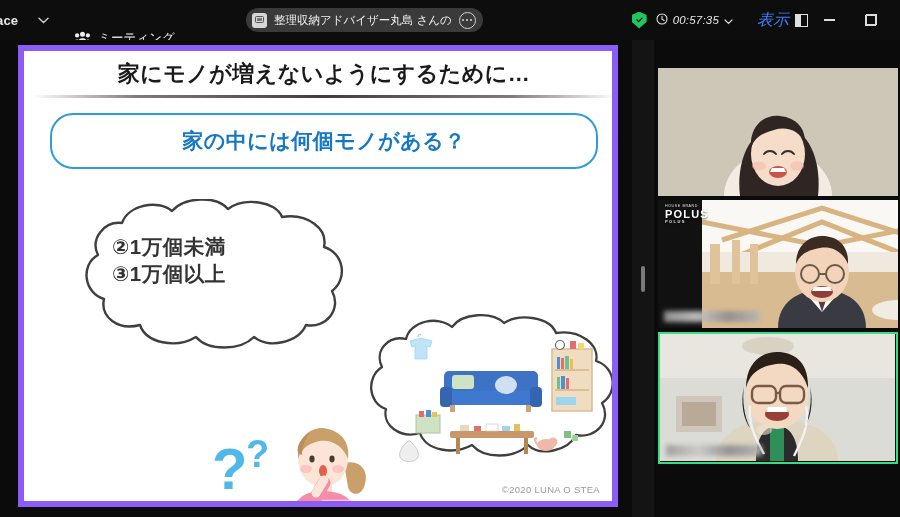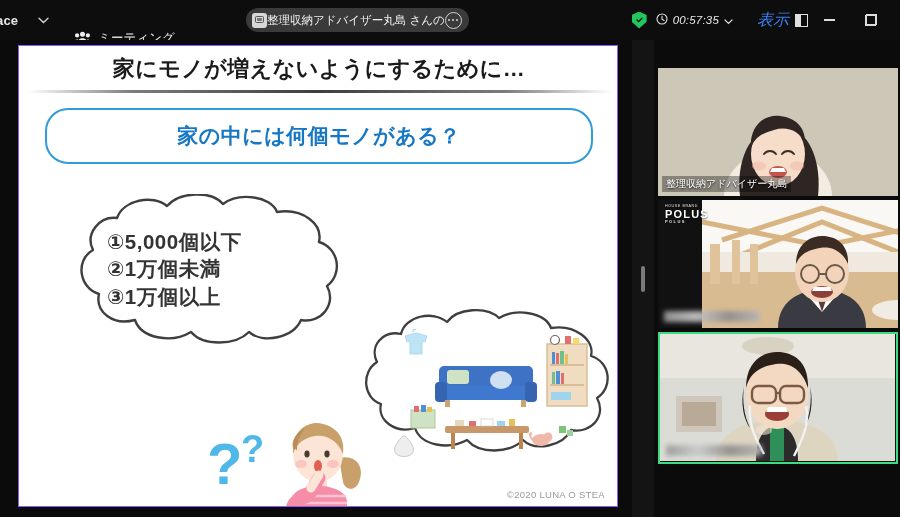--- a/index.html
+++ b/index.html
@@ -39,21 +39,21 @@
   }
   .tb-meeting {
     display: flex; align-items: center; gap: 7px;
     margin-left: 18px;
     margin-top: 37px;
   }
   .tb-meeting-label { font-size: 12.5px; color: #ededed; }
 
   .tb-center {
     position: absolute; left: 246px; top: 8px;
-    display: flex; align-items: center; 
+    display: flex; align-items: center; gap: 7px;
     height: 24px; padding: 0 7px 0 6px;
     background: #3a3a3a; border-radius: 12px;
   }
   .share-chip-icon {
     width: 15px; height: 15px; border-radius: 3px;
     background: #d7d7d7;
     display: flex; align-items: center; justify-content: center;
   }
   .tb-center-label { font-size: 11.5px; color: #f2f2f2; white-space: nowrap; }
   .tb-ellipsis {
@@ -103,21 +103,21 @@
   
   .stage {
     position: absolute; left: 0; top: 40px;
     width: 632px; height: 477px;
     background: #0b0b0b;
   }
   .slide {
     position: absolute; left: 18px; top: 5px;
     width: 600px; height: 462px;
     background: #ffffff;
-    border: 1px solid #8b5cf6;
+    border: 6px solid #8b5cf6;
     overflow: hidden;
   }
   .slide-title {
     position: absolute; left: 0; top: 8px; width: 600px;
     text-align: center;
     font-size: 22px; font-weight: 700; color: #1a1a1a;
     letter-spacing: .5px;
   }
   .title-rule {
     position: absolute; left: 8px; top: 44px; width: 584px; height: 3px;
@@ -296,21 +296,20 @@
       </div>
 
       <div class="cloud-left">
         <svg width="290" height="160" viewBox="0 0 290 160">
           <path d="M46,24 C52,6 82,0 96,12 C108,-2 140,-4 152,10 C168,-2 200,2 206,18
                    C232,14 252,30 248,48 C268,54 272,80 256,92 C266,110 250,130 230,126
                    C222,144 192,150 178,138 C164,152 132,152 120,138 C100,150 70,144 64,126
                    C42,132 24,118 28,100 C8,94 4,66 22,56 C14,40 28,22 46,24 Z" fill="#ffffff" stroke="#3f3f3f" stroke-width="2.4" stroke-linejoin="round"></path>
         </svg>
         <div class="opt-list">
-          <div>①5,000個以下</div>
           <div>②1万個未満</div>
           <div>③1万個以上</div>
         </div>
       </div>
 
       <div class="cloud-right">
         <svg width="270" height="150" viewBox="0 0 270 150">
           <path d="M44,26 C48,8 76,2 90,14 C100,0 130,-2 142,10 C158,0 188,4 194,20
                    C218,16 238,32 234,48 C254,54 256,80 240,90 C250,108 234,126 214,122
                    C206,138 178,144 166,132 C152,146 122,146 110,132 C92,142 64,138 58,120
@@ -444,21 +443,20 @@
         <path d="M93,72 C96,52 112,46 122,48 C140,50 148,62 147,76 C142,62 128,58 116,62 C106,65 97,68 93,80 Z" fill="#2f2623"></path>
         <path d="M91,78 C88,96 92,112 98,120 C92,108 90,92 91,78 Z" fill="#2f2623"></path>
         <path d="M149,78 C152,96 148,112 142,120 C148,108 150,92 149,78 Z" fill="#2f2623"></path>
         <path d="M106,86 C109,82 115,82 118,86" stroke="#3a2e26" stroke-width="2" fill="none" stroke-linecap="round"></path>
         <path d="M124,86 C127,82 133,82 136,86" stroke="#3a2e26" stroke-width="2" fill="none" stroke-linecap="round"></path>
         <ellipse cx="120" cy="104" rx="9" ry="6" fill="#c7554c"></ellipse>
         <path d="M112,104 L128,104 L126,100 L114,100 Z" fill="#ffffff"></path>
         <ellipse cx="101" cy="98" rx="7" ry="4.5" fill="#f2b8a8" opacity=".55"></ellipse>
         <ellipse cx="139" cy="98" rx="7" ry="4.5" fill="#f2b8a8" opacity=".55"></ellipse>
       </svg>
-      <span class="vname">整理収納アドバイザー丸島</span>
     </div>
 
     <div class="vtile" id="tile1">
       <svg width="240" height="128" viewBox="0 0 240 128" style="display:block">
         <rect width="240" height="128" fill="#f3efe8"></rect>
         <rect x="0" y="0" width="240" height="52" fill="#faf8f4"></rect>
         <g stroke="#d8b483" stroke-width="5" fill="none">
           <path d="M20,40 L120,8 L220,40"></path>
           <path d="M36,56 L120,22 L206,56"></path>
           <path d="M0,22 L120,46 L240,22"></path>

